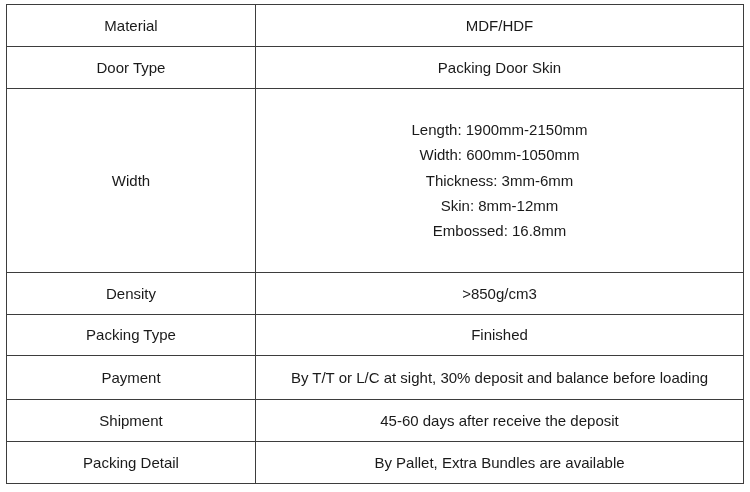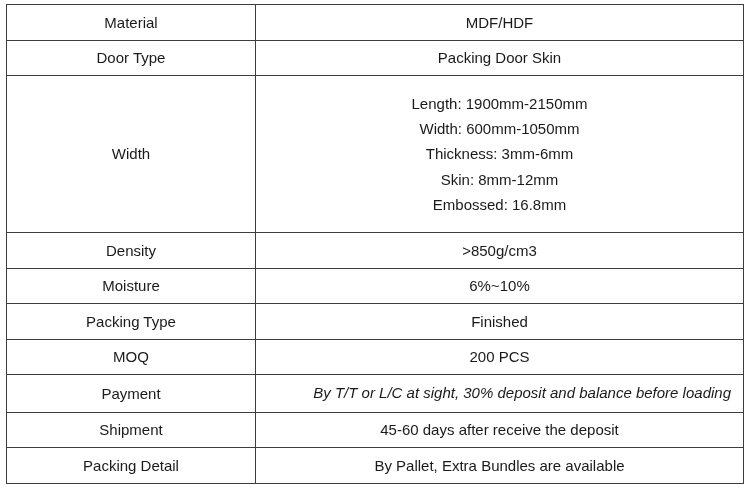--- a/index.html
+++ b/index.html
@@ -36,25 +36,24 @@
   }
   td.label-cell {
     width: 232px;
     text-align: center;
     white-space: nowrap;
   }
   td.value-cell {
     text-align: center;
   }
   td.value-cell.align-left {
-    text-align: right;
+    text-align: center;
     padding-left: 12px;
     padding-right: 12px;
     line-height: 1.65;
-    font-style: italic;
   }
   .multiline-value {
     display: block;
     text-align: center;
   }
   .multiline-value span {
     display: block;
     padding: 1px 0;
   }
 </style>
@@ -82,30 +81,22 @@
             <span>Skin: 8mm-12mm</span>
             <span>Embossed: 16.8mm</span>
           </span>
         </td>
       </tr>
       <tr>
         <td class="label-cell">Density</td>
         <td class="value-cell">&gt;850g/cm3</td>
       </tr>
       <tr>
-        <td class="label-cell">Moisture</td>
-        <td class="value-cell">6%~10%</td>
-      </tr>
-      <tr>
         <td class="label-cell">Packing Type</td>
         <td class="value-cell">Finished</td>
-      </tr>
-      <tr>
-        <td class="label-cell">MOQ</td>
-        <td class="value-cell">200 PCS</td>
       </tr>
       <tr>
         <td class="label-cell">Payment</td>
         <td class="value-cell align-left">By T/T or L/C at sight, 30% deposit and balance before loading</td>
       </tr>
       <tr>
         <td class="label-cell">Shipment</td>
         <td class="value-cell">45-60 days after receive the deposit</td>
       </tr>
       <tr>

